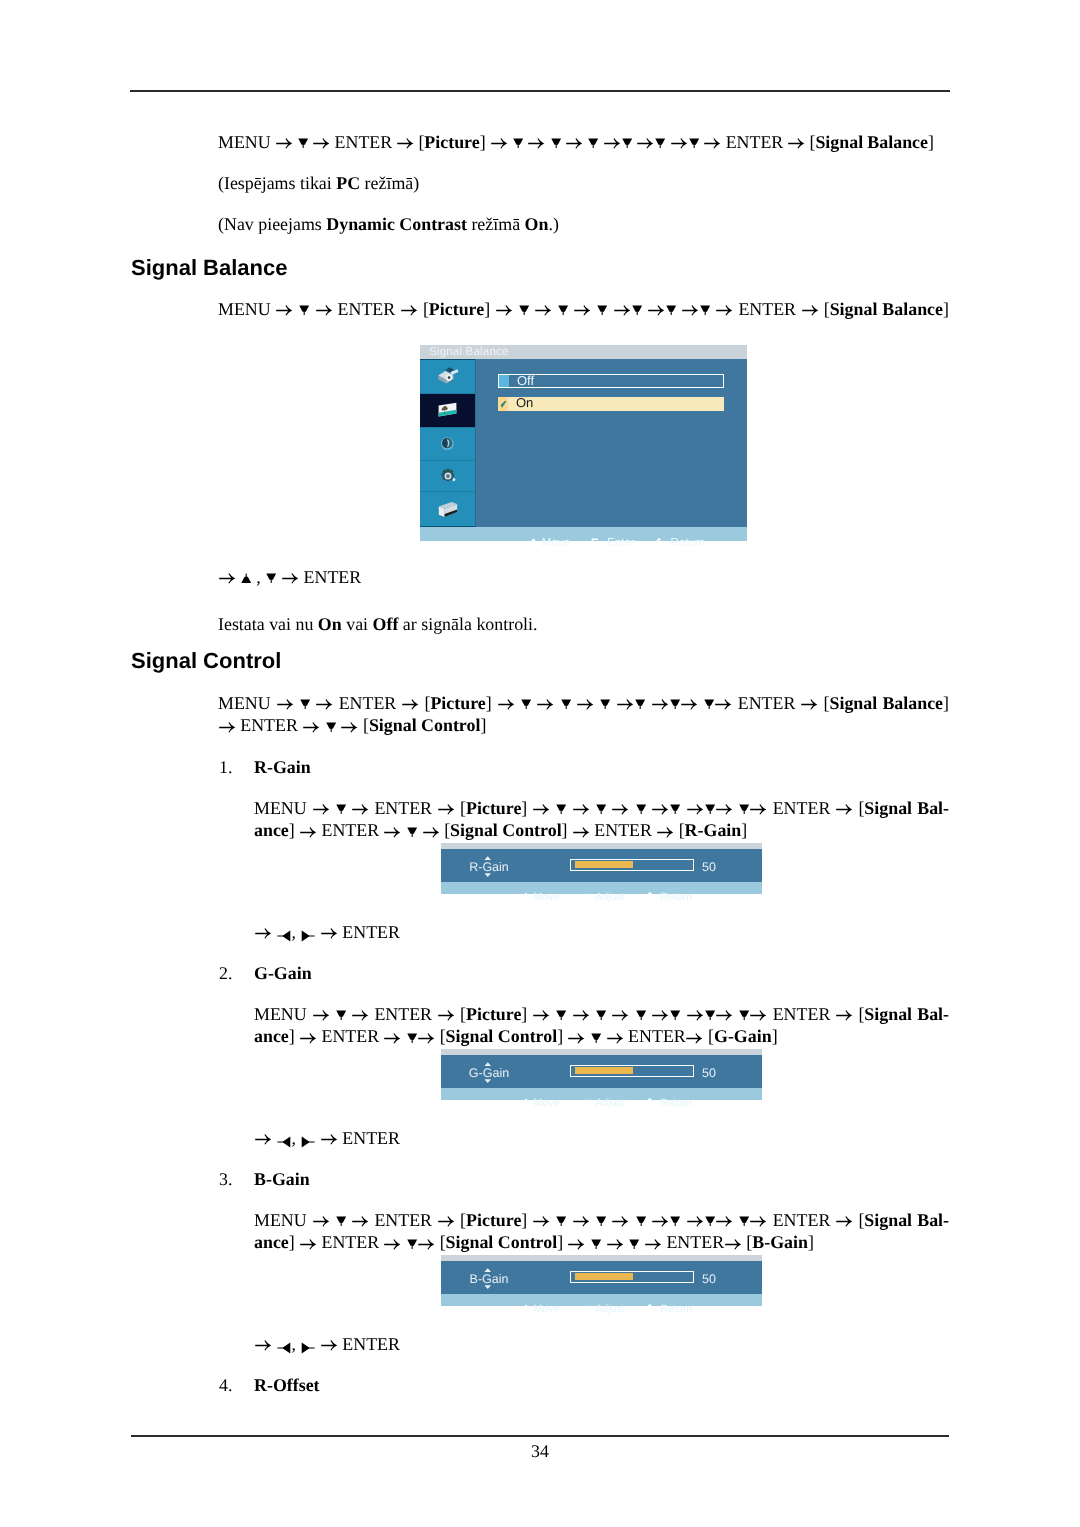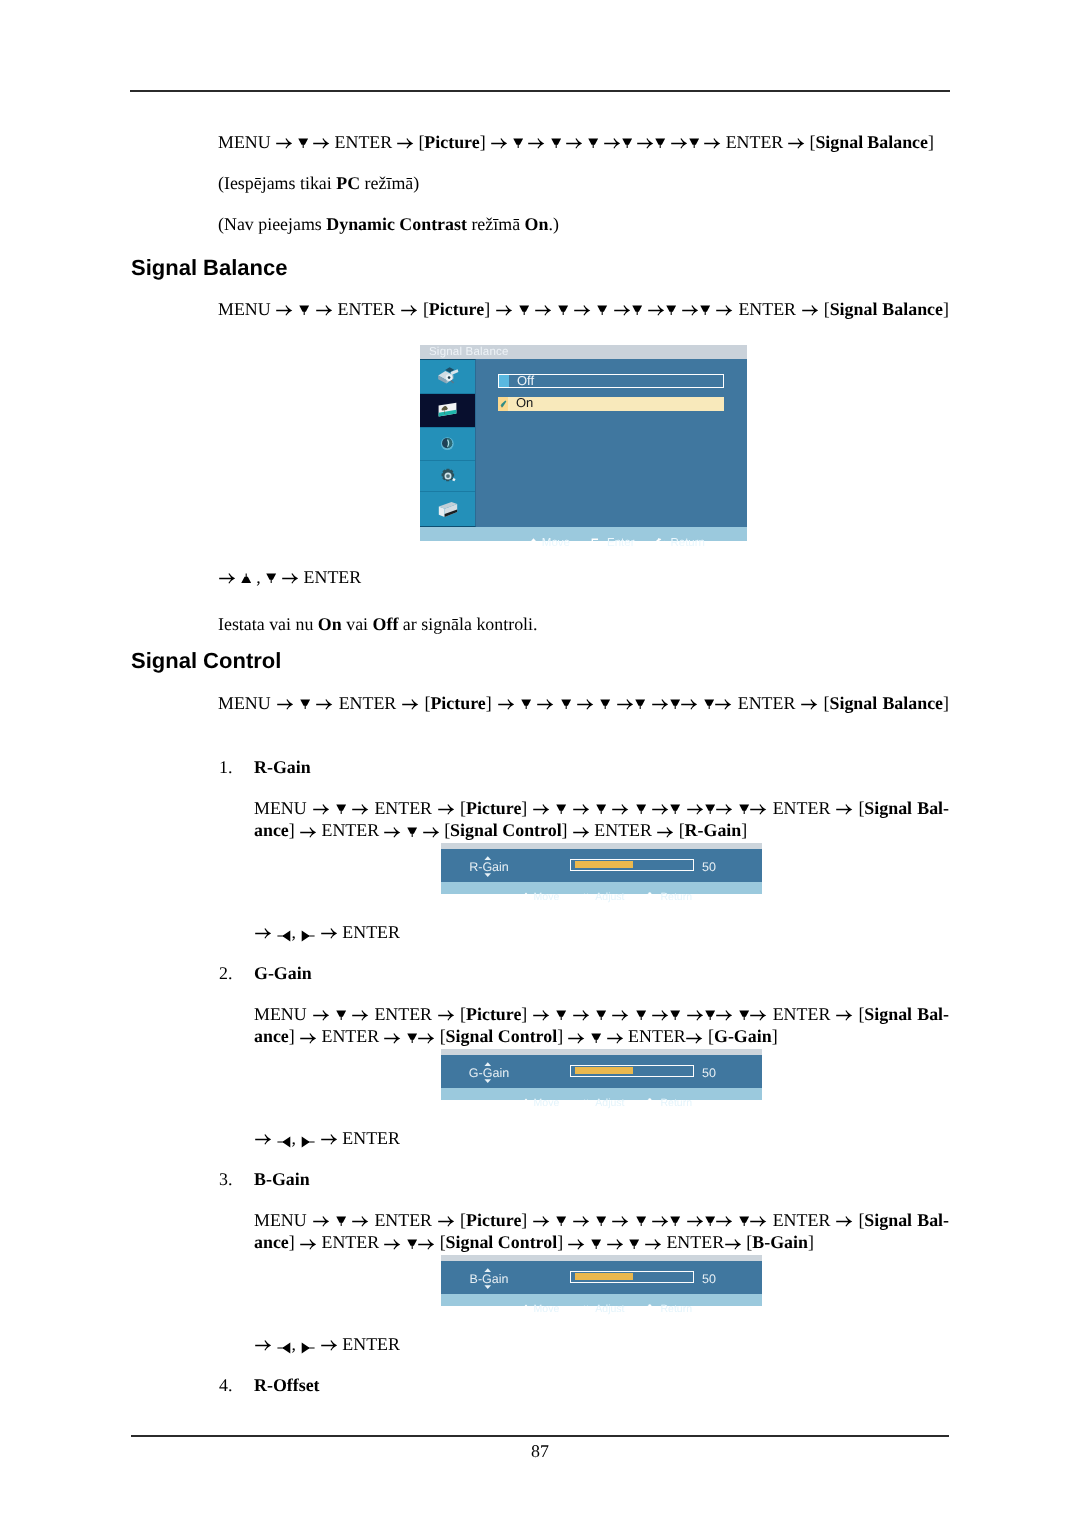--- a/index.html
+++ b/index.html
@@ -297,20 +297,29 @@
             <path d="M0.25 0.5 H10.15 L6.85 6.8 H5.75 V10.0 H4.65 V6.8 H3.55 Z" fill="#000"></path>
           </svg><svg class="gl ar" width="16.4" height="14" viewBox="0 0 16.4 14">
             <path d="M0.2 6.65 H12.1 L9.4 2.8 L10.4 2.3 C11.9 4.7 13.9 6.4 16.3 7.4 C13.9 8.4 11.9 10.1 10.4 12.5 L9.4 12.0 L12.1 8.15 H0.2 Z" fill="#000"></path>
           </svg>&nbsp;<svg class="gl tri" width="10.4" height="14" viewBox="0 0 10.4 14">
             <path d="M0.25 0.5 H10.15 L6.85 6.8 H5.75 V10.0 H4.65 V6.8 H3.55 Z" fill="#000"></path>
           </svg><svg class="gl ar" width="16.4" height="14" viewBox="0 0 16.4 14">
             <path d="M0.2 6.65 H12.1 L9.4 2.8 L10.4 2.3 C11.9 4.7 13.9 6.4 16.3 7.4 C13.9 8.4 11.9 10.1 10.4 12.5 L9.4 12.0 L12.1 8.15 H0.2 Z" fill="#000"></path>
           </svg>&nbsp;ENTER&nbsp;<svg class="gl ar" width="16.4" height="14" viewBox="0 0 16.4 14">
             <path d="M0.2 6.65 H12.1 L9.4 2.8 L10.4 2.3 C11.9 4.7 13.9 6.4 16.3 7.4 C13.9 8.4 11.9 10.1 10.4 12.5 L9.4 12.0 L12.1 8.15 H0.2 Z" fill="#000"></path>
           </svg>&nbsp;[<b>Signal&nbsp;Balance</b>]</span></div>
+      <div class="navline"><span class="nl"><svg class="gl ar" width="16.4" height="14" viewBox="0 0 16.4 14">
+            <path d="M0.2 6.65 H12.1 L9.4 2.8 L10.4 2.3 C11.9 4.7 13.9 6.4 16.3 7.4 C13.9 8.4 11.9 10.1 10.4 12.5 L9.4 12.0 L12.1 8.15 H0.2 Z" fill="#000"></path>
+          </svg>&nbsp;ENTER&nbsp;<svg class="gl ar" width="16.4" height="14" viewBox="0 0 16.4 14">
+            <path d="M0.2 6.65 H12.1 L9.4 2.8 L10.4 2.3 C11.9 4.7 13.9 6.4 16.3 7.4 C13.9 8.4 11.9 10.1 10.4 12.5 L9.4 12.0 L12.1 8.15 H0.2 Z" fill="#000"></path>
+          </svg>&nbsp;<svg class="gl tri" width="10.4" height="14" viewBox="0 0 10.4 14">
+            <path d="M0.25 0.5 H10.15 L6.85 6.8 H5.75 V10.0 H4.65 V6.8 H3.55 Z" fill="#000"></path>
+          </svg>&nbsp;<svg class="gl ar" width="16.4" height="14" viewBox="0 0 16.4 14">
+            <path d="M0.2 6.65 H12.1 L9.4 2.8 L10.4 2.3 C11.9 4.7 13.9 6.4 16.3 7.4 C13.9 8.4 11.9 10.1 10.4 12.5 L9.4 12.0 L12.1 8.15 H0.2 Z" fill="#000"></path>
+          </svg>&nbsp;[<b>Signal&nbsp;Control</b>]</span></div>
     </div>
 
   <div class="num" style="left:219px;top:756px;">1.</div>
   <div class="lbl" style="left:254px;top:756px;">R-Gain</div>
   <div class="para" style="left:254px;top:797px;">
       <div class="navline" style="word-spacing: 0.668586px;"><span class="nl">MENU&nbsp;<svg class="gl ar" width="16.4" height="14" viewBox="0 0 16.4 14">
             <path d="M0.2 6.65 H12.1 L9.4 2.8 L10.4 2.3 C11.9 4.7 13.9 6.4 16.3 7.4 C13.9 8.4 11.9 10.1 10.4 12.5 L9.4 12.0 L12.1 8.15 H0.2 Z" fill="#000"></path>
           </svg>&nbsp;<svg class="gl tri" width="10.4" height="14" viewBox="0 0 10.4 14">
             <path d="M0.25 0.5 H10.15 L6.85 6.8 H5.75 V10.0 H4.65 V6.8 H3.55 Z" fill="#000"></path>
           </svg>&nbsp;<svg class="gl ar" width="16.4" height="14" viewBox="0 0 16.4 14">
@@ -642,14 +651,14 @@
         <path d="M13.3 0.4 V11.6 L6.6 7.0 H6.1 V6.5 H0.4 V5.5 H6.1 V5.0 H6.6 Z" fill="#000"></path>
       </svg>,&nbsp;<svg class="gl tri" width="14" height="12" viewBox="0 0 14 12">
         <path d="M0.7 0.4 V11.6 L7.4 7.0 H7.9 V6.5 H13.6 V5.5 H7.9 V5.0 H7.4 Z" fill="#000"></path>
       </svg>&nbsp;<svg class="gl ar" width="16.4" height="14" viewBox="0 0 16.4 14">
         <path d="M0.2 6.65 H12.1 L9.4 2.8 L10.4 2.3 C11.9 4.7 13.9 6.4 16.3 7.4 C13.9 8.4 11.9 10.1 10.4 12.5 L9.4 12.0 L12.1 8.15 H0.2 Z" fill="#000"></path>
       </svg>&nbsp;ENTER</div>
   <div class="num" style="left:219px;top:1374px;">4.</div>
   <div class="lbl" style="left:254px;top:1374px;">R-Offset</div>
 
   <div class="ftr-rule"></div>
-  <div class="pgnum">87</div>
+  <div class="pgnum">34</div>
 </div>
 
 </body></html>

